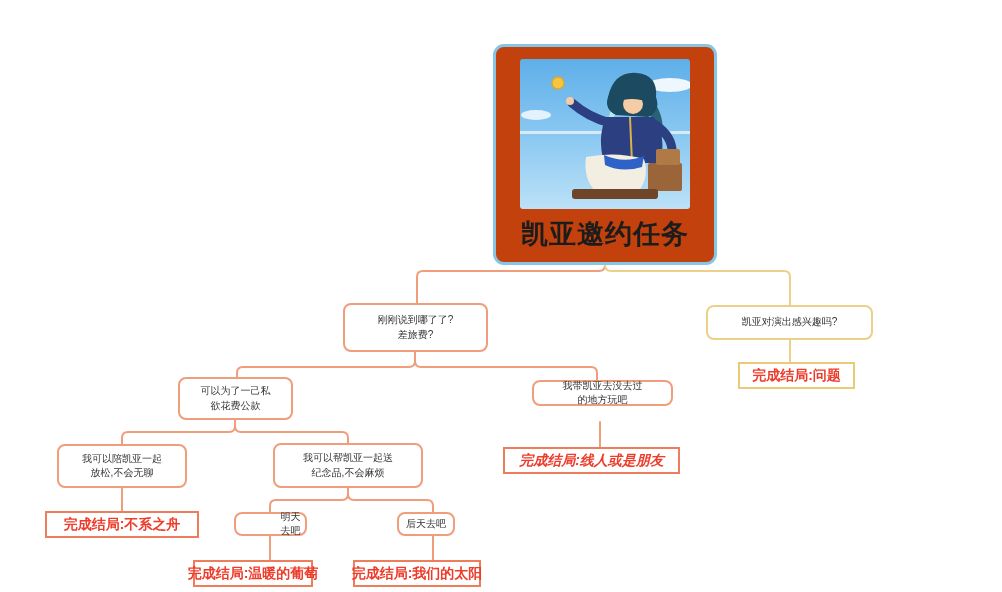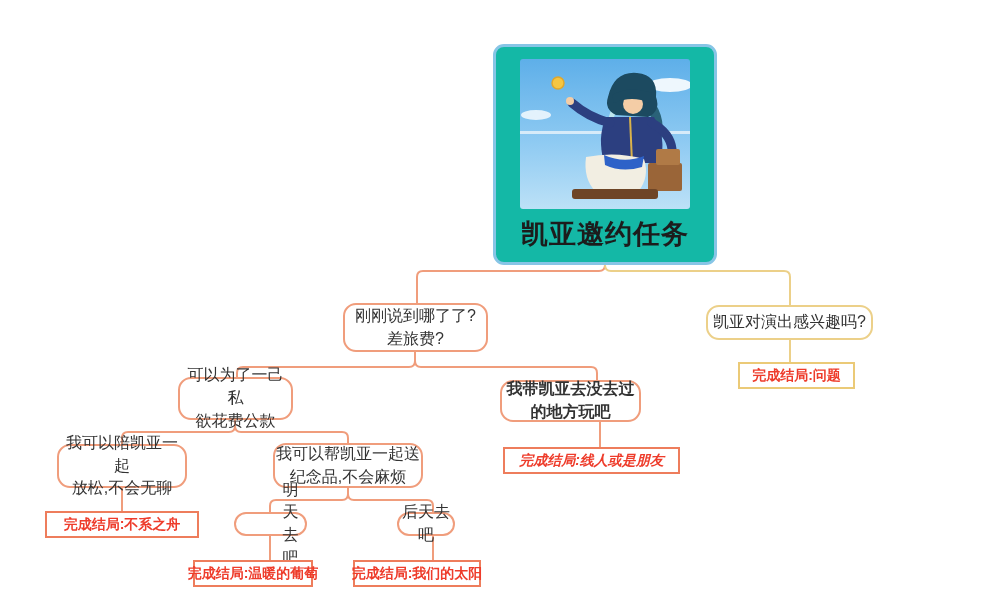--- a/index.html
+++ b/index.html
@@ -8,47 +8,47 @@
     position:relative;width:1002px;height:592px;background:#fff;overflow:hidden;
     font-family:"Liberation Sans","DejaVu Sans",sans-serif;
   }
   .connectors{position:absolute;left:0;top:0;width:1002px;height:592px;pointer-events:none;}
   .connectors path{fill:none;stroke-width:2px;stroke-linecap:round;}
   .stroke-salmon{stroke:var(--branch-salmon,#f09d7c);}
   .stroke-yellow{stroke:var(--branch-yellow,#ecd089);}
 
   .node{
     position:absolute;box-sizing:border-box;background:#fff;
-    border:2px solid var(--branch-salmon,#f09d7c);border-radius:13px;
+    border:2px solid var(--branch-salmon,#f09d7c);border-radius:8px;
     display:flex;flex-direction:column;align-items:center;justify-content:center;
-    font-size:16px;line-height:1.42;color:var(--node-text,#333);text-align:center;
+    font-size:10px;line-height:1.42;color:var(--node-text,#333);text-align:center;
   }
   .node.yellow{border-color:var(--branch-yellow,#ecd089);}
   .ending{
     font-weight:bold;color:var(--ending-text,#ee3c2b);
     border-color:var(--ending-border,#ee7d5c);border-radius:0;font-size:14px;
     flex-direction:row;white-space:nowrap;
   }
   .ending.yellow-b{border-color:var(--ending-yellow-border,#ebca77);}
 
   
   .root-card{
     position:absolute;left:493px;top:44px;width:224px;height:221px;box-sizing:border-box;
-    background:#14b8a6;border:3px solid var(--root-border,#87c5e6);border-radius:11px;
+    background:#c2410c;border:3px solid var(--root-border,#87c5e6);border-radius:11px;
     display:flex;flex-direction:column;align-items:center;padding-top:12px;
   }
   .root-art{width:170px;height:150px;border-radius:3px;overflow:hidden;flex:none;}
   .root-title{margin-top:7px;font-size:27px;font-weight:bold;color:#1c1c1c;letter-spacing:1px;}
 
   
   #q1 {left:343px;top:303px;width:145px;height:49px;}
   #q2 {left:706px;top:305px;width:167px;height:35px;}
   #q2e{left:738px;top:362px;width:117px;height:27px;}
   #a1 {left:178px;top:377px;width:115px;height:43px;}
-  #a2 {left:500px;top:380px;width:141px;height:42px;font-weight:bold;}
+  #a2 {left:532px;top:380px;width:141px;height:26px;}
   #a2e{left:503px;top:447px;width:177px;height:27px;font-style:italic;}
   #b1 {left:57px; top:444px;width:130px;height:44px;}
   #b1e{left:45px; top:511px;width:154px;height:27px;}
   #b2 {left:273px;top:443px;width:150px;height:45px;}
   #c1 {left:234px;top:512px;width:73px;height:24px;padding-left:40px;}
   #c2 {left:397px;top:512px;width:58px;height:24px;}
   #c1e{left:193px;top:560px;width:120px;height:27px;}
   #c2e{left:353px;top:560px;width:128px;height:27px;}
   .node span{display:block;}
 </style>

